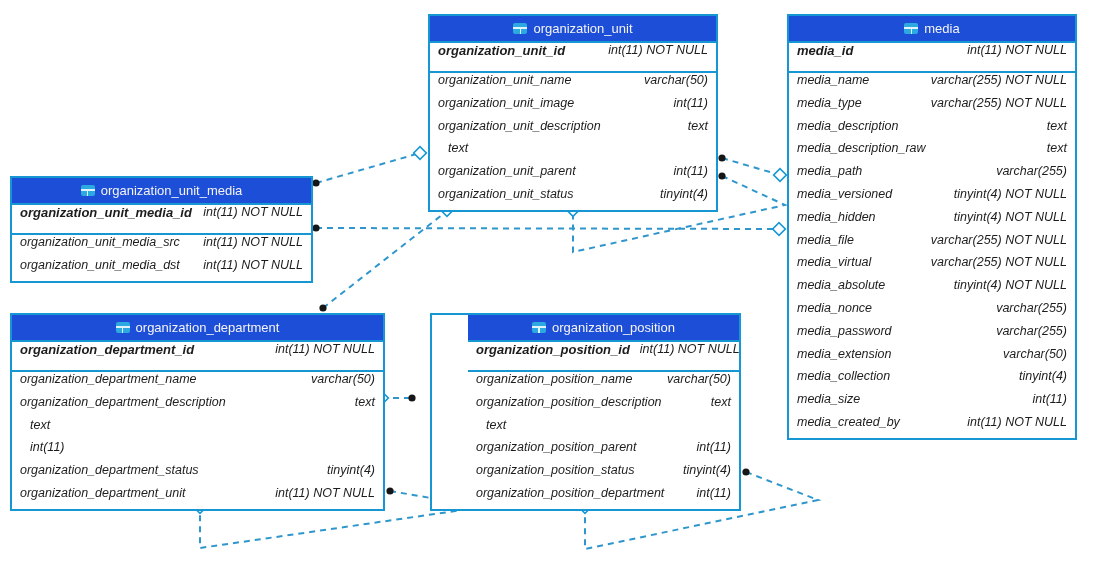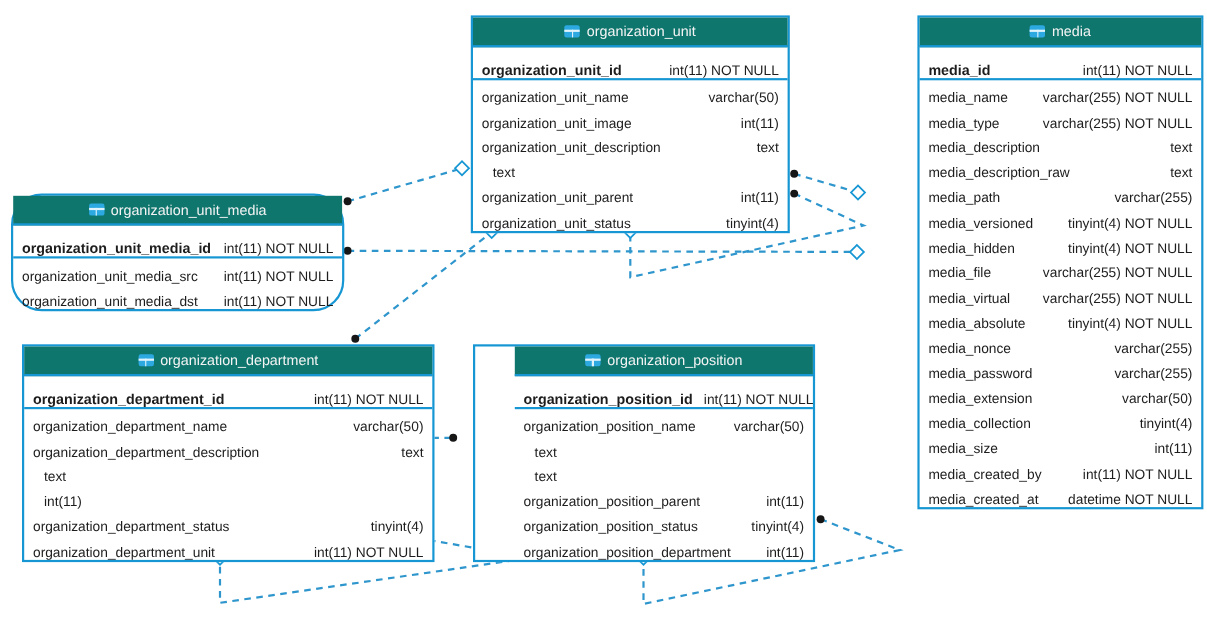--- a/index.html
+++ b/index.html
@@ -2,29 +2,29 @@
 <html><head>
 <meta charset="utf-8">
 <style>
   html,body{margin:0;padding:0;background:#ffffff;}
   body{width:1097px;height:562px;position:relative;overflow:hidden;
        font-family:"Liberation Sans","DejaVu Sans",sans-serif;}
   #diagram{position:absolute;inset:0;width:1097px;height:562px;}
   #wires{position:absolute;left:0;top:0;pointer-events:none;}
   .table{position:absolute;background:#ffffff;border:2px solid #1697d4;
          box-sizing:border-box;z-index:2;}
-  .hdr{background:#0f766e;color:#f4f4f4;height:25px;display:flex;
+  .hdr{background:#1d4ed8;color:#f4f4f4;height:25px;display:flex;
        align-items:center;justify-content:center;gap:6px;
        border-bottom:2px solid #1697d4;font-size:13px;}
   .ticon{display:inline-block;width:14px;height:11px;position:relative;
          background:#2da9e1;border-radius:2px;}
   .ticon::before{content:"";position:absolute;left:0;right:0;top:4px;height:1.5px;background:#dff3fc;}
   .ticon::after{content:"";position:absolute;top:4px;bottom:0;left:6.3px;width:1.5px;background:#dff3fc;}
-  .row{display:flex;align-items:flex-end;justify-content:space-between;
-       height:22.8px;padding:0 8px;font-size:12.5px;color:#1d1d1d;white-space:nowrap;}
+  .row{display:flex;align-items:flex-start;justify-content:space-between;
+       height:22.8px;padding:0 8px;font-size:12.5px;color:#1d1d1d;white-space:nowrap;font-style:italic;}
   .row.pk{height:28px;border-bottom:2px solid #1697d4;}
   .row.pk .fname{font-weight:bold;font-size:13px;}
   .fname{text-align:left;}
   .ftype{text-align:right;padding-left:10px;}
 </style>
 </head>
 <body>
 
 <div id="diagram">
     <svg width="1097" height="562" id="wires">
@@ -79,21 +79,21 @@
       </div>
       <div class="row">
         <span class="fname">organization_unit_parent</span>
         <span class="ftype">int(11)</span>
       </div>
       <div class="row">
         <span class="fname">organization_unit_status</span>
         <span class="ftype">tinyint(4)</span>
       </div>
     </div>
-    <div class="table" style="left: 787px; top: 14px; width: 260px; margin-left: 47px;">
+    <div class="table" style="left: 787px; top: 14px; width: 290px;">
       <div class="hdr">
         <span class="ticon"></span>
         <span>media</span>
       </div>
       <div class="row pk">
         <span class="fname">media_id</span>
         <span class="ftype">int(11) NOT NULL</span>
       </div>
       <div class="row">
         <span class="fname">media_name</span>
@@ -152,44 +152,40 @@
         <span class="ftype">tinyint(4)</span>
       </div>
       <div class="row">
         <span class="fname">media_size</span>
         <span class="ftype">int(11)</span>
       </div>
       <div class="row">
         <span class="fname">media_created_by</span>
         <span class="ftype">int(11) NOT NULL</span>
       </div>
-      <div class="row">
-        <span class="fname">media_created_at</span>
-        <span class="ftype">datetime NOT NULL</span>
-      </div>
-    </div>
-    <div class="table" style="left: 10px; top: 176px; width: 303px; border-radius: 28px;">
+    </div>
+    <div class="table" style="left: 10px; top: 176px; width: 303px;">
       <div class="hdr">
         <span class="ticon"></span>
         <span>organization_unit_media</span>
       </div>
       <div class="row pk">
         <span class="fname">organization_unit_media_id</span>
         <span class="ftype">int(11) NOT NULL</span>
       </div>
       <div class="row">
         <span class="fname">organization_unit_media_src</span>
         <span class="ftype">int(11) NOT NULL</span>
       </div>
       <div class="row">
         <span class="fname">organization_unit_media_dst</span>
         <span class="ftype">int(11) NOT NULL</span>
       </div>
     </div>
-    <div class="table" style="left: 20px; top: 313px; width: 375px;">
+    <div class="table" style="left: 10px; top: 313px; width: 375px;">
       <div class="hdr">
         <span class="ticon"></span>
         <span>organization_department</span>
       </div>
       <div class="row pk">
         <span class="fname">organization_department_id</span>
         <span class="ftype">int(11) NOT NULL</span>
       </div>
       <div class="row">
         <span class="fname">organization_department_name</span>
@@ -221,20 +217,21 @@
       </div>
       <div class="row pk">
         <span class="fname">organization_position_id</span>
         <span class="ftype">int(11) NOT NULL</span>
       </div>
       <div class="row">
         <span class="fname">organization_position_name</span>
         <span class="ftype">varchar(50)</span>
       </div>
       <div class="row">
+        <span class="fname">organization_position_description</span>
         <span class="ftype">text</span>
       </div>
       <div class="row">
         <span class="ftype">text</span>
       </div>
       <div class="row">
         <span class="fname">organization_position_parent</span>
         <span class="ftype">int(11)</span>
       </div>
       <div class="row">

